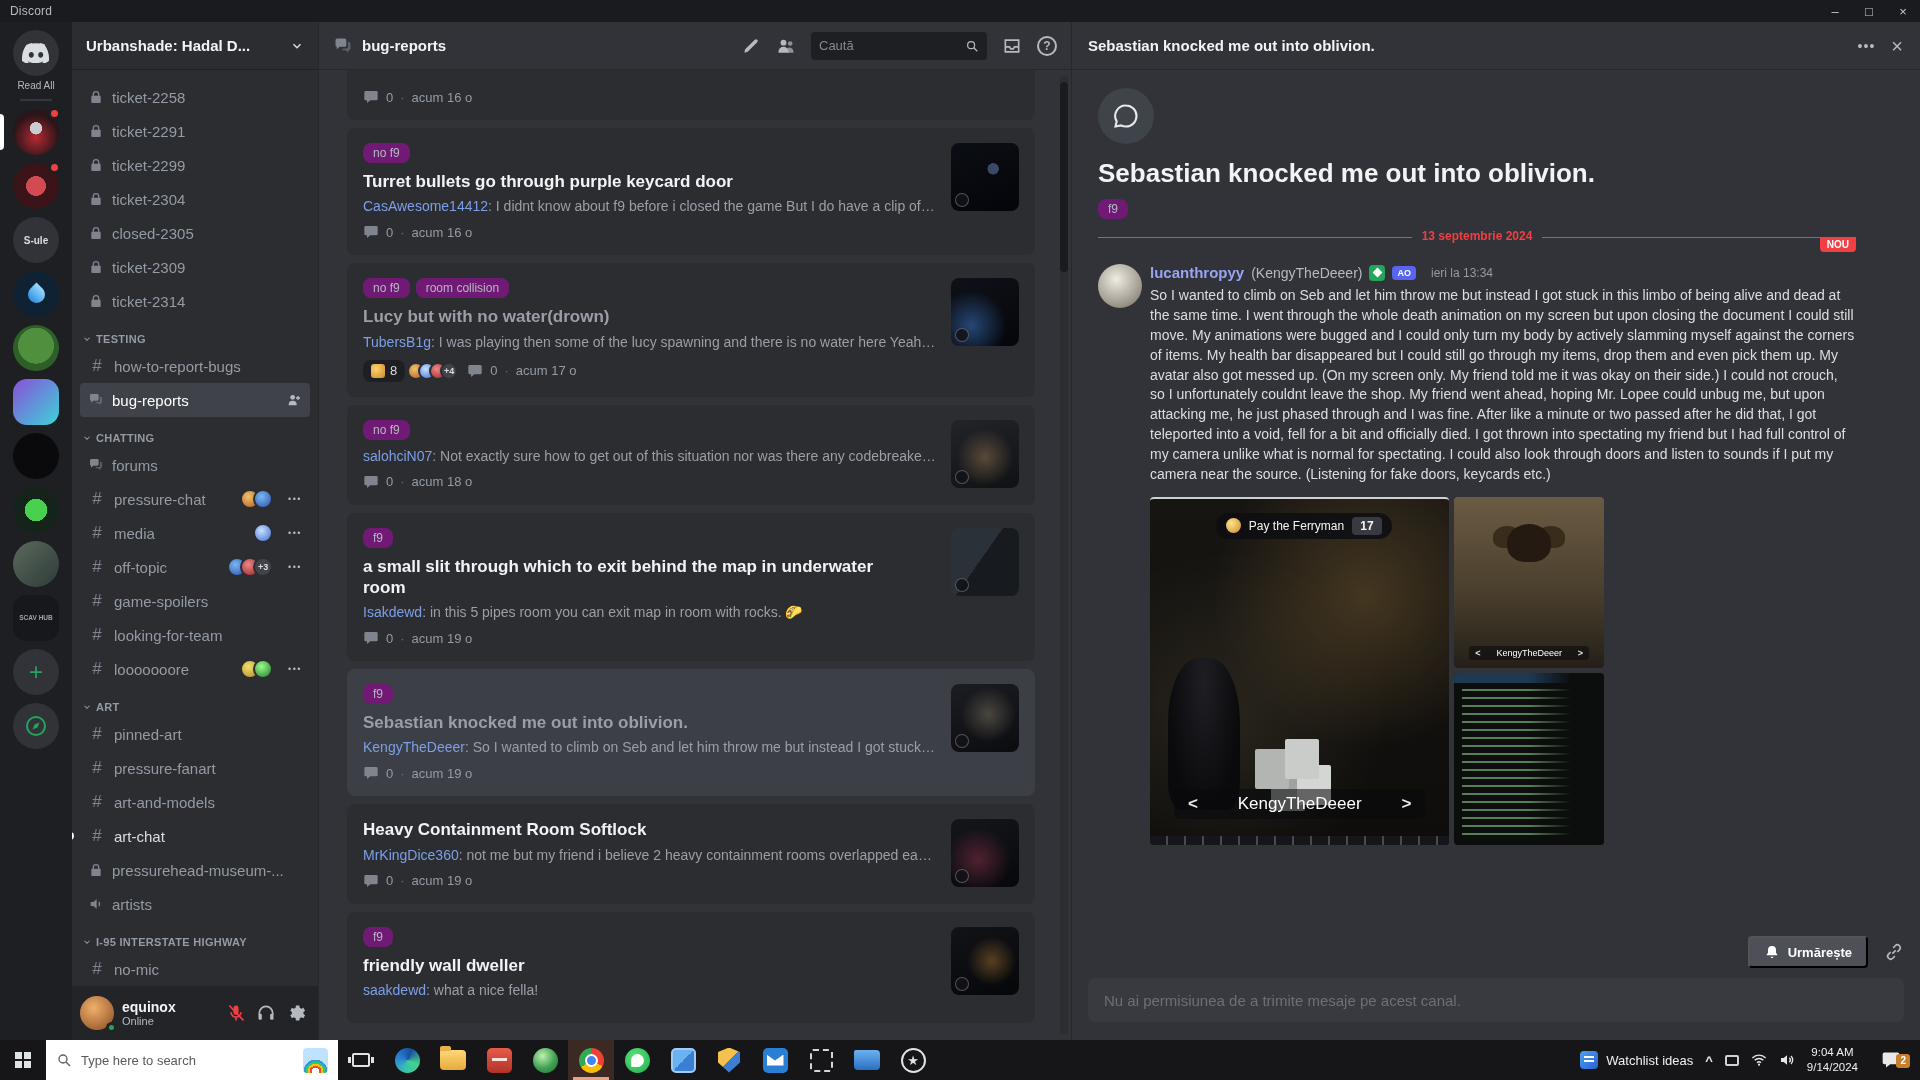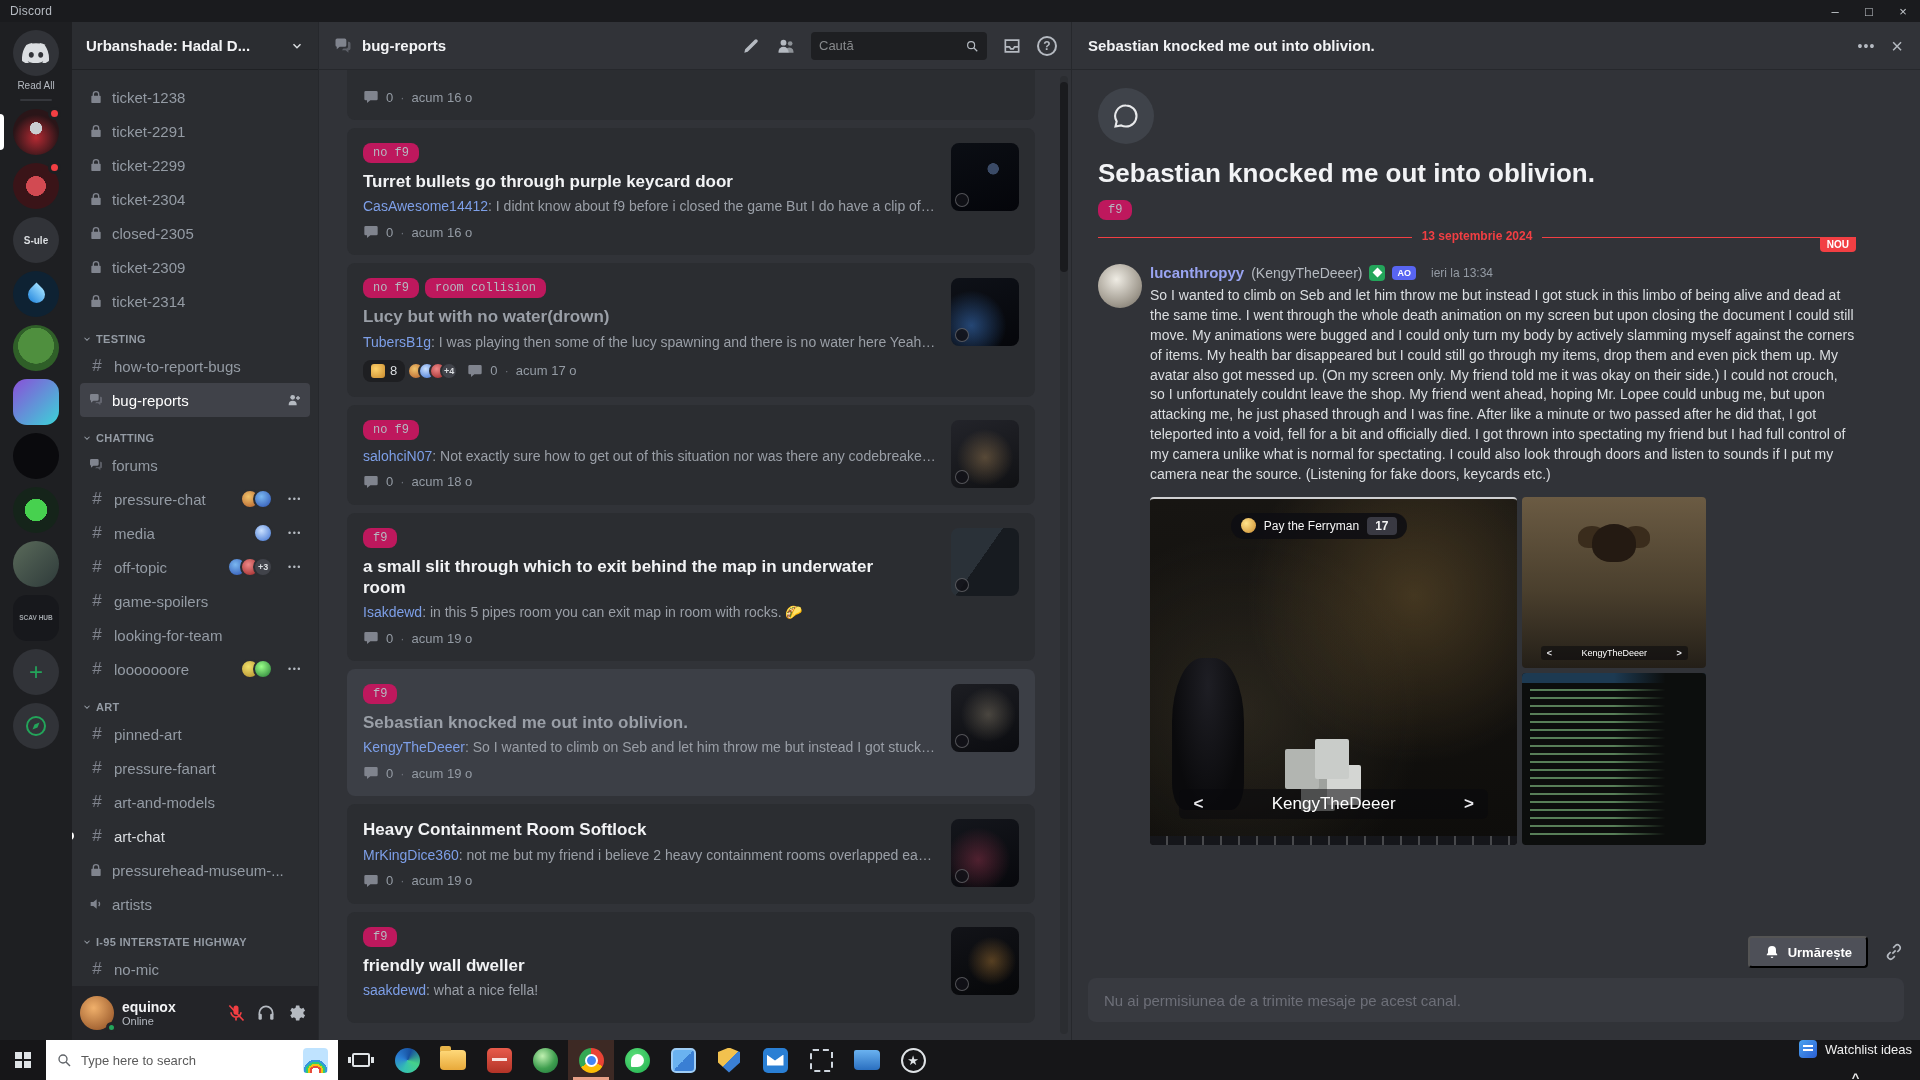--- a/index.html
+++ b/index.html
@@ -86,21 +86,21 @@
   .f-search { width:176px; height:28px; background:#1e1f22; border-radius:4px; display:flex; align-items:center; padding:0 8px; gap:6px; }
   .f-search input { background:transparent; border:none; outline:none; color:#dbdee1; font-size:13px; width:100%; }
   .f-search input::placeholder { color:#87898c; }
   .help-circle { width:20px; height:20px; border-radius:50%; border:2px solid #b5bac1; font-size:12px; font-weight:bold; display:flex; align-items:center; justify-content:center; }
   .f-scroll { flex:1; overflow:hidden; padding:16px 36px 0 28px; }
   .card { background:#2b2d31; border-radius:8px; padding:15px 16px; margin-bottom:8px; display:flex; gap:14px; }
   .card.sel { background:#3c3f46; }
   .card.partial { height:108px; margin-top:-74px; overflow:hidden; flex-direction:column; justify-content:flex-end; }
   .card-main { flex:1; min-width:0; }
   .tags { display:flex; gap:6px; margin-bottom:8px; }
-  .tag { background:#be185d; color:#b5bac1; font-size:12px; padding:3px 10px; border-radius:8px; font-weight:500;font-family:Liberation Mono, monospace; }
+  .tag { background:#701a75; color:#b5bac1; font-size:12px; padding:3px 10px; border-radius:8px; font-weight:500; }
   .card-title { font-size:17px; font-weight:bold; color:#f2f3f5; margin-bottom:6px; line-height:1.25; }
   .card.read .card-title { color:#9a9fa7; }
   .preview { font-size:14px; color:#9a9fa7; white-space:nowrap; overflow:hidden; text-overflow:ellipsis; margin-bottom:10px; }
   .auth { color:#7d9fe8; font-weight:400; }
   .auth::after { content:": "; color:#9a9fa7; font-weight:400; }
   .card-foot { display:flex; align-items:center; gap:7px; color:#949ba4; font-size:13px; }
   .card-foot .ic { width:16px; height:16px; color:#80848e; }
   .sep { color:#6b6f78; }
   .rx { background:#1e1f22; border-radius:8px; height:22px; padding:0 8px; display:flex; align-items:center; gap:5px; color:#dbdee1; font-size:13px; }
   .rx-emoji { width:14px; height:14px; border-radius:3px; background:radial-gradient(circle at 35% 35%, #ffd36b, #c98a2e); }
@@ -137,21 +137,21 @@
   .msg-content { flex:1; min-width:0; }
   .msg-head { display:flex; align-items:center; gap:7px; }
   .msg-author { color:#99a4f1; font-size:15px; font-weight:600; }
   .msg-alias { color:#b5bac1; font-size:14px; }
   .badge-green { width:16px; height:16px; border-radius:4px; background:#23a55a; display:flex; align-items:center; justify-content:center; }
   .badge-green i { width:7px; height:7px; background:#fff; transform:rotate(45deg); display:block; }
   .badge-ao { background:#5865f2; color:#fff; font-size:9px; font-weight:bold; padding:2px 5px; border-radius:4px; }
   .msg-time { color:#949ba4; font-size:12px; margin-left:8px; }
   .msg-body { margin-top:5px; color:#dbdee1; font-size:14px; line-height:1.42; }
 
-  .att { display:flex; gap:5px; margin-top:12px; width:556px; height:348px; }
+  .att { display:flex; gap:5px; margin-top:12px; width:454px; height:348px; }
   .att-main { flex:2; border-radius:4px; position:relative; overflow:hidden;
     background: radial-gradient(circle at 72% 28%, rgba(125,98,52,.45), transparent 46%),
                 radial-gradient(circle at 25% 62%, rgba(92,82,60,.32), transparent 52%),
                 linear-gradient(180deg,#171512,#0e0d0b); border-top:2px solid #cfd0d2; }
   .hud { position:absolute; top:14px; left:22%; background:rgba(14,14,18,.88); border-radius:15px; padding:4px 10px; display:flex; align-items:center; gap:8px; color:#f5f5f5; font-size:12px; }
   .hud-coin { width:15px; height:15px; border-radius:50%; background:radial-gradient(circle at 35% 35%, #ffe28a, #c98a2e); }
   .hud-val { background:rgba(60,60,68,.95); padding:2px 8px; border-radius:4px; font-weight:bold; }
   .fig { position:absolute; left:6%; bottom:10%; width:72px; height:152px; background:radial-gradient(ellipse at 50% 18%, #1e1e24, #0a0a0c 72%); border-radius:42% 42% 18% 18%; }
   .crates { position:absolute; left:45%; bottom:19%; width:34px; height:40px; background:#c9ccc9; box-shadow:-30px 10px 0 #b2b5b1, 12px 26px 0 #d4d6d3, -14px 32px 0 #9fa29e; border-radius:2px; }
   .nameplate { position:absolute; bottom:26px; left:8%; right:8%; background:rgba(10,10,13,.55); border-radius:6px; padding:5px 14px; display:flex; align-items:center; justify-content:space-between; color:#fff; font-size:17px; font-weight:500; }
@@ -202,21 +202,21 @@
   .ai-whatsapp { background:radial-gradient(circle at 40% 35%, #5ce07a, #1faf4e); position:relative; }
   .ai-whatsapp::after { content:""; position:absolute; inset:6px; border-radius:50% 50% 50% 8%; background:#fff; }
   .ai-photos { background:linear-gradient(135deg,#6ab2f0 0 50%, #3a7fd4 50%); border:2px solid #9fcdf5; }
   .ai-shield { width:22px; height:25px; background:linear-gradient(135deg,#f2c14e 0 50%, #3a7fd4 50%); clip-path:polygon(50% 0, 100% 18%, 100% 60%, 50% 100%, 0 60%, 0 18%); }
   .ai-mail { background:#2a7fd4; position:relative; }
   .ai-mail::after { content:""; position:absolute; left:4px; right:4px; top:7px; bottom:7px; background:#fff; clip-path:polygon(0 0, 100% 0, 100% 100%, 0 100%, 0 0, 50% 55%, 100% 0); }
   .ai-snip { width:23px; height:23px; border:2px dashed #cfd6de; border-radius:3px; background:transparent; }
   .ai-bluefolder { width:26px; height:20px; background:linear-gradient(180deg,#6ab2f0,#2a6fc0); border-radius:2px 4px 4px 4px; }
   .ai-star { width:25px; height:25px; border-radius:50%; border:2px solid #dfe3e6; display:flex; align-items:center; justify-content:center; color:#dfe3e6; font-size:13px; }
   .tk-spacer { flex:1; }
-  .tray { display:flex; align-items:center; gap:12px; padding-right:8px;flex-direction:column; }
+  .tray { display:flex; align-items:center; gap:12px; padding-right:8px; }
   .watchlist { display:flex; align-items:center; gap:8px; font-size:13px; color:#f0f0f0; }
   .watch-ico { width:18px; height:18px; border-radius:4px; background:linear-gradient(135deg,#4aa3f0,#2b5fd4); position:relative; }
   .watch-ico::after { content:""; position:absolute; left:4px; right:4px; top:5px; height:2px; background:#fff; box-shadow:0 4px 0 #fff; }
   .chev-up { font-size:13px; color:#e8e8e8; font-weight:bold; }
   .tray-ico { color:#e3e5e8; display:flex; align-items:center; }
   .tray-mini { width:14px; height:11px; border:2px solid #cfd3d8; border-radius:2px; }
   .clock { font-size:11.5px; text-align:center; line-height:1.3; color:#f0f0f0; }
   .action { position:relative; width:42px; display:flex; align-items:center; justify-content:center; }
   .action-badge { position:absolute; top:4px; right:2px; background:#c77f2e; color:#fff; font-size:10px; font-weight:bold; border-radius:3px; padding:0 4px; line-height:14px; }
 </style>
@@ -359,21 +359,21 @@
       <svg class="sb-chev">
           <use href="#i-chev"></use>
         </svg>
     </div>
     <div class="sb-scroll">
 
       <div class="ch">
           <svg class="ic16">
             <use href="#i-lock"></use>
           </svg>
-          <span class="ch-label">ticket-1238</span>
+          <span class="ch-label">ticket-2258</span>
         </div>
       <div class="ch">
           <svg class="ic16">
             <use href="#i-lock"></use>
           </svg>
           <span class="ch-label">ticket-2291</span>
         </div>
       <div class="ch">
           <svg class="ic16">
             <use href="#i-lock"></use>

